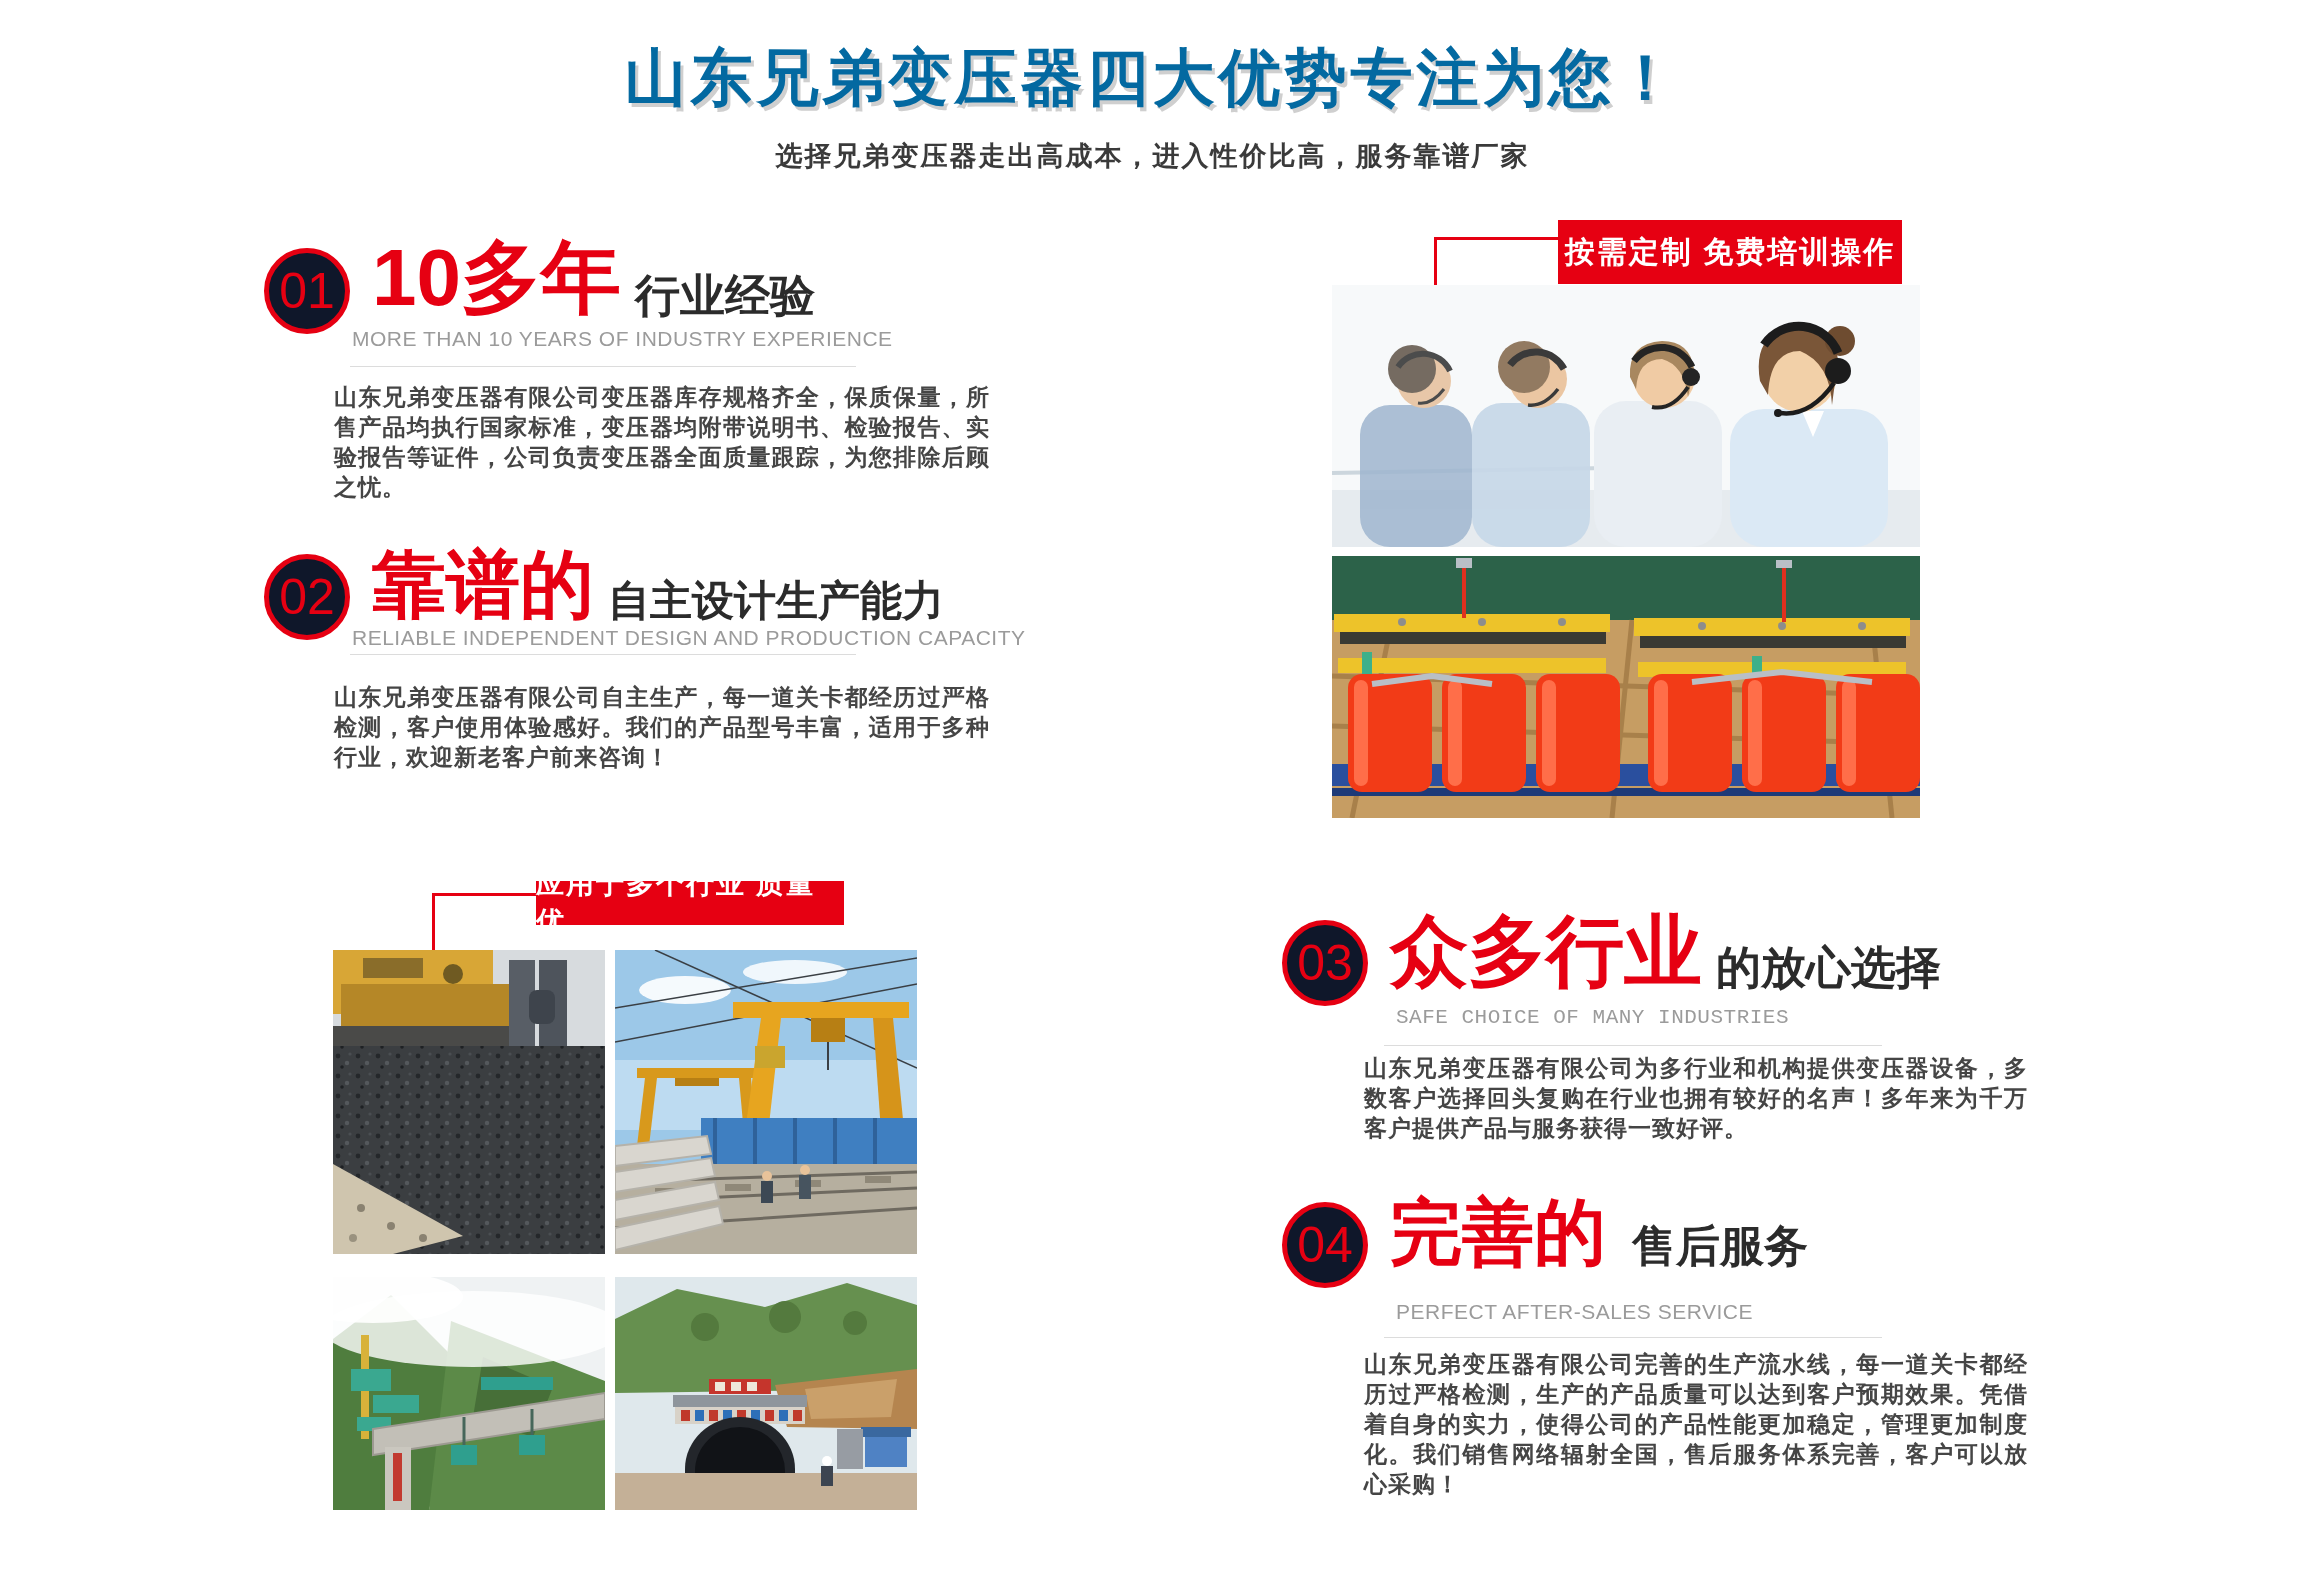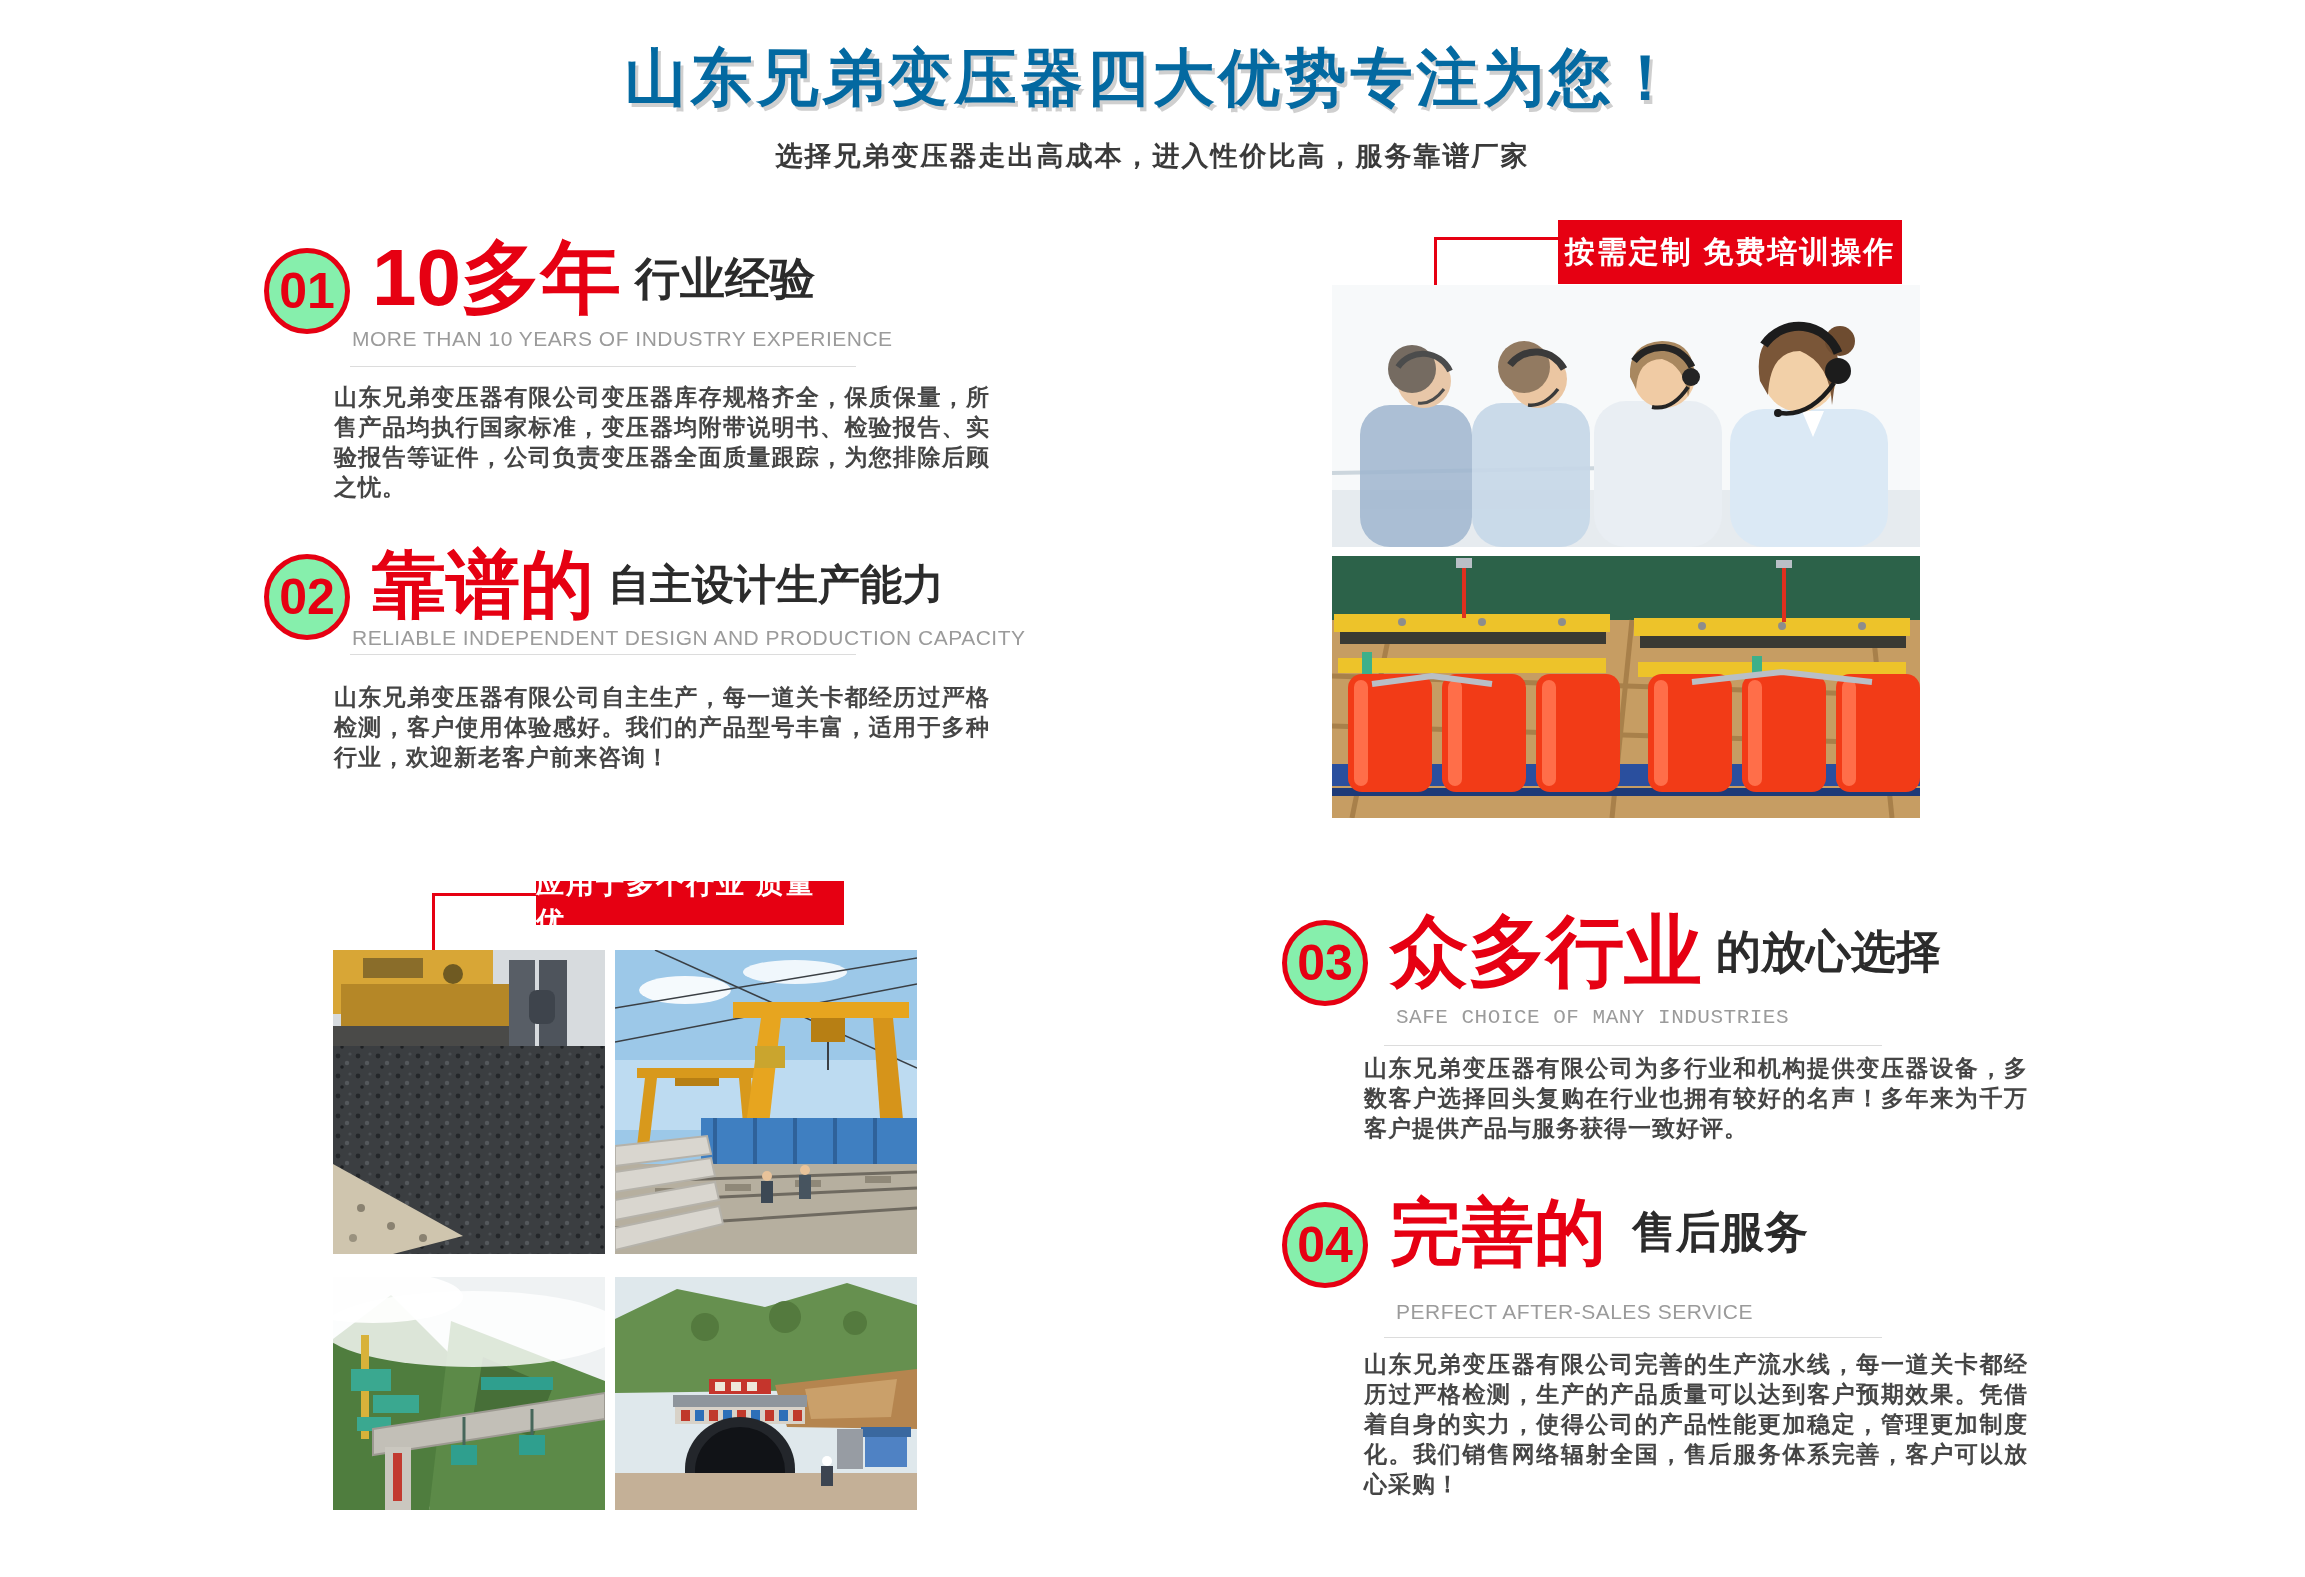--- a/index.html
+++ b/index.html
@@ -7,22 +7,22 @@
         font-family:"Liberation Sans","DejaVu Sans",sans-serif;}
   .abs{position:absolute;}
   
   .main-title{left:0;right:0;top:36px;text-align:center;font-size:62px;font-weight:900;
               color:#0369a1;letter-spacing:4px;text-shadow:3px 4px 0 #cfcfcf;}
   .sub-title{left:0;right:0;top:138px;text-align:center;font-size:27px;font-weight:700;
              color:#3a3a3a;letter-spacing:2px;}
   
   .num-circle{width:86px;height:86px;border:5px solid var(--red);border-radius:50%;
               display:flex;align-items:center;justify-content:center;box-sizing:border-box;
-              font-size:50px;font-weight:700;color:var(--red);background:#86efac;}
-  .headline{display:flex;align-items:center;white-space:nowrap;}
+              font-size:50px;font-weight:400;color:var(--red);background:#0f172a;}
+  .headline{display:flex;align-items:flex-end;white-space:nowrap;}
   .headline .big{color:var(--red);font-weight:800;line-height:1;}
   .headline .dark{color:#2b2b2b;font-weight:700;line-height:1;margin-left:14px;}
   .caption-en{font-size:21px;color:#9b9b9b;letter-spacing:.5px;white-space:nowrap;}
   .divider{height:1px;background:#dcdcdc;}
   .body-text{font-size:23px;line-height:30px;color:#454545;font-weight:600;
              text-align:justify;letter-spacing:1px;}
   
   .badge{background:var(--red);color:#ffffff;font-weight:700;display:flex;
          align-items:center;justify-content:center;letter-spacing:2px;}
   .conn{background:var(--red);}

